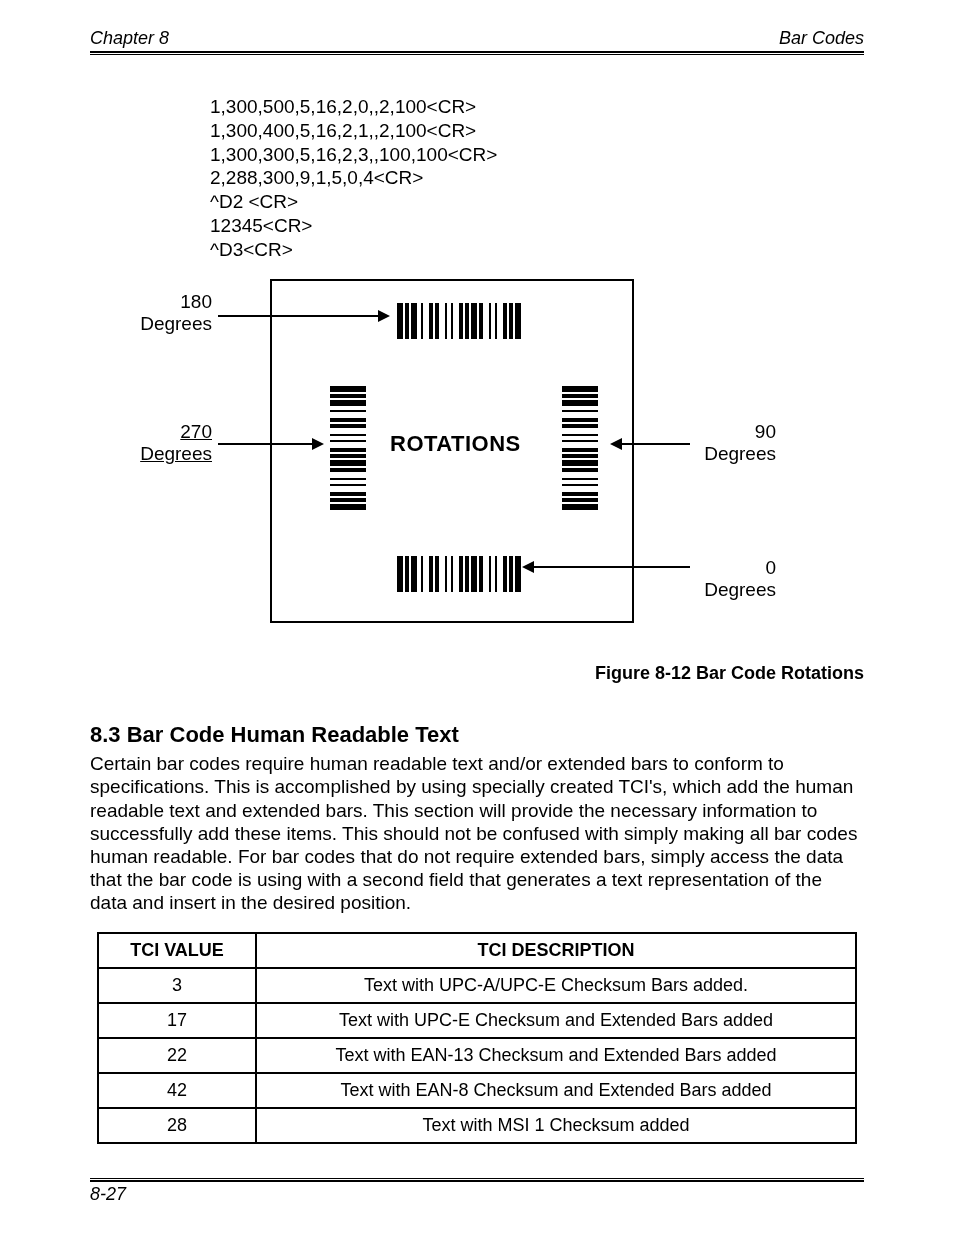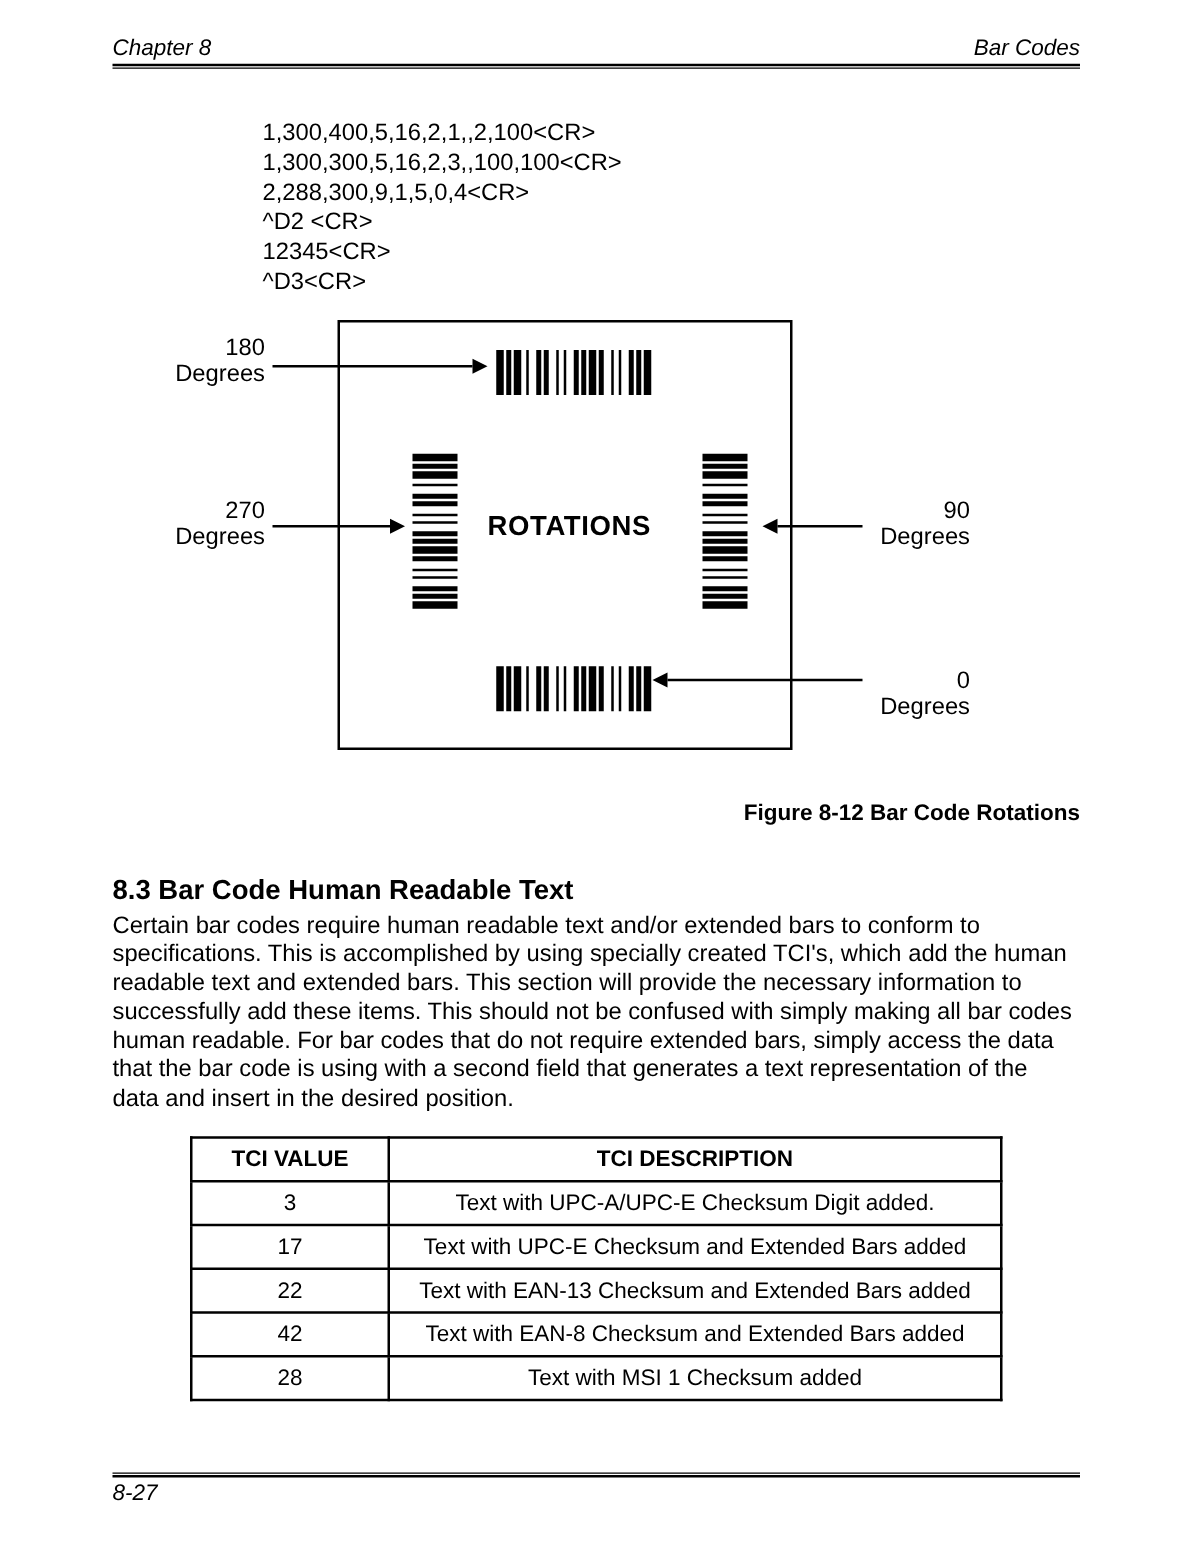--- a/index.html
+++ b/index.html
@@ -46,21 +46,21 @@
       border: 2px solid #000;
       background: white;
     }
     .label {
       position: absolute;
       font-size: 19px;
       text-align: center;
       line-height: 1.15;
     }
     .label.l180 { left: 42px; top: 18px; width: 80px; text-align: right;}
-    .label.l270 { left: 42px; top: 148px; width: 80px; text-align: right;}
+    .label.l270 { left: 42px; top: 148px; width: 80px; text-align: right; text-decoration: underline;}
     .label.l90  { left: 606px; top: 148px; width: 80px; text-align: right;}
     .label.l0   { left: 606px; top: 284px; width: 80px; text-align: right;}
     .arrow-line {
       position: absolute;
       background: #000;
     }
     .arrow-head {
       position: absolute;
       width: 0; height: 0;
     }
@@ -104,21 +104,21 @@
       margin-top: 38px;
       margin-bottom: 4px;
     }
     .body-text {
       font-size: 19px;
       line-height: 1.22;
     }
     table.tci {
       border-collapse: collapse;
       margin: 18px auto 0 auto;
-      width: 650px;
+      width: 760px;
     }
     table.tci th, table.tci td {
       border: 2px solid #000;
       padding: 6px 8px;
       font-size: 18px;
       text-align: center;
     }
     table.tci th {
       font-weight: bold;
       background: white;
@@ -146,20 +146,21 @@
 <body>
 
 <div class="page">
   <div class="header">
     <span>Chapter 8</span>
     <span>Bar Codes</span>
   </div>
   <div class="header-line2"></div>
 
   <div class="code-block">
+    <div>1,300,500,5,16,2,0,,2,100&lt;CR&gt;</div>
     <div>1,300,400,5,16,2,1,,2,100&lt;CR&gt;</div>
     <div>1,300,300,5,16,2,3,,100,100&lt;CR&gt;</div>
     <div>2,288,300,9,1,5,0,4&lt;CR&gt;</div>
     <div>^D2 &lt;CR&gt;</div>
     <div>12345&lt;CR&gt;</div>
     <div>^D3&lt;CR&gt;</div>
   </div>
 
   <div class="figure-container">
     <div class="print-box">
@@ -335,21 +336,21 @@
   <div class="body-text">Certain bar codes require human readable text and/or extended bars to conform to specifications.  This is accomplished by using specially created TCI's, which add the human readable text and extended bars.  This section will provide the necessary information to successfully add these items.  This should not be confused with simply making all bar codes human readable.  For bar codes that do not require extended bars, simply access the data that the bar code is using with a second field that generates a text representation of the data and insert in the desired position.</div>
 
   <table class="tci">
     <tbody>
         <tr>
       <th>TCI VALUE</th>
       <th>TCI DESCRIPTION</th>
     </tr>
     <tr>
       <td>3</td>
-      <td>Text with UPC-A/UPC-E Checksum Digit added.</td>
+      <td>Text with UPC-A/UPC-E Checksum Bars added.</td>
     </tr>
     <tr>
       <td>17</td>
       <td>Text with UPC-E Checksum and Extended Bars added</td>
     </tr>
     <tr>
       <td>22</td>
       <td>Text with EAN-13 Checksum and Extended Bars added</td>
     </tr>
     <tr>

